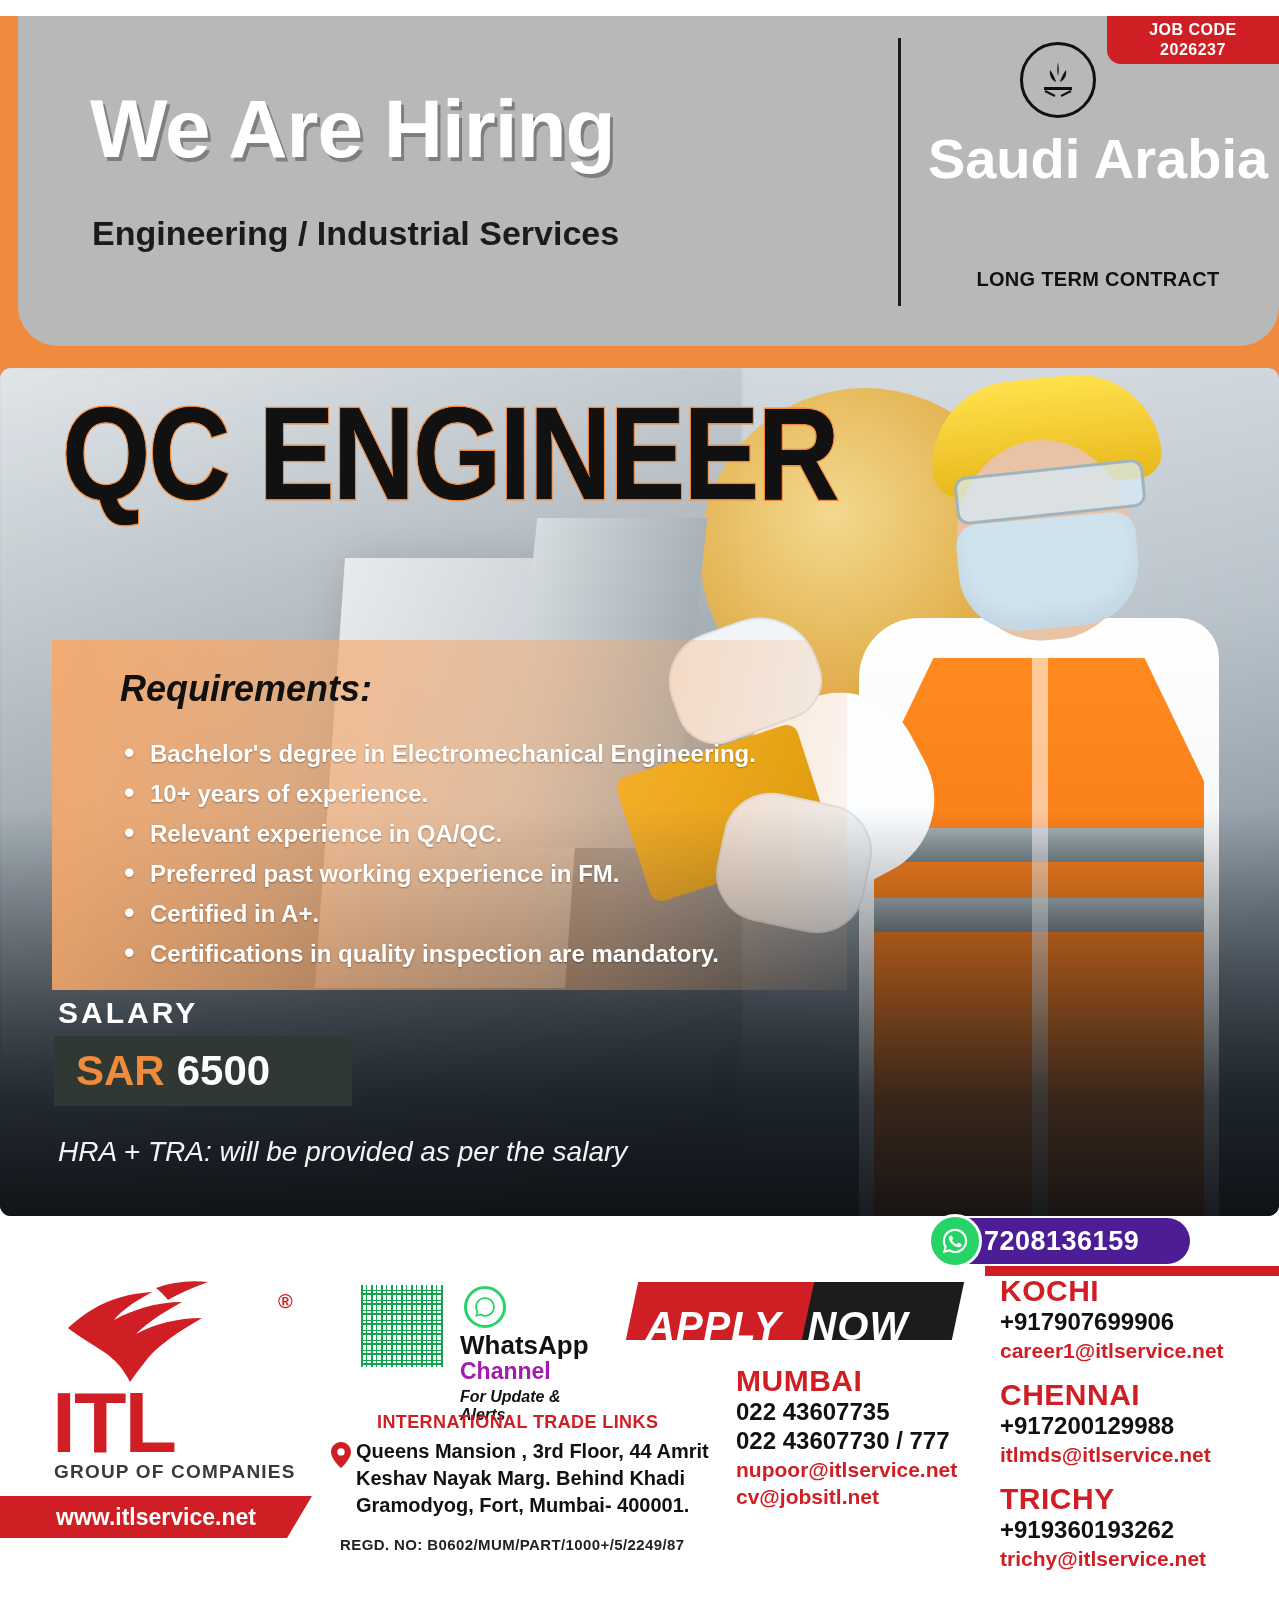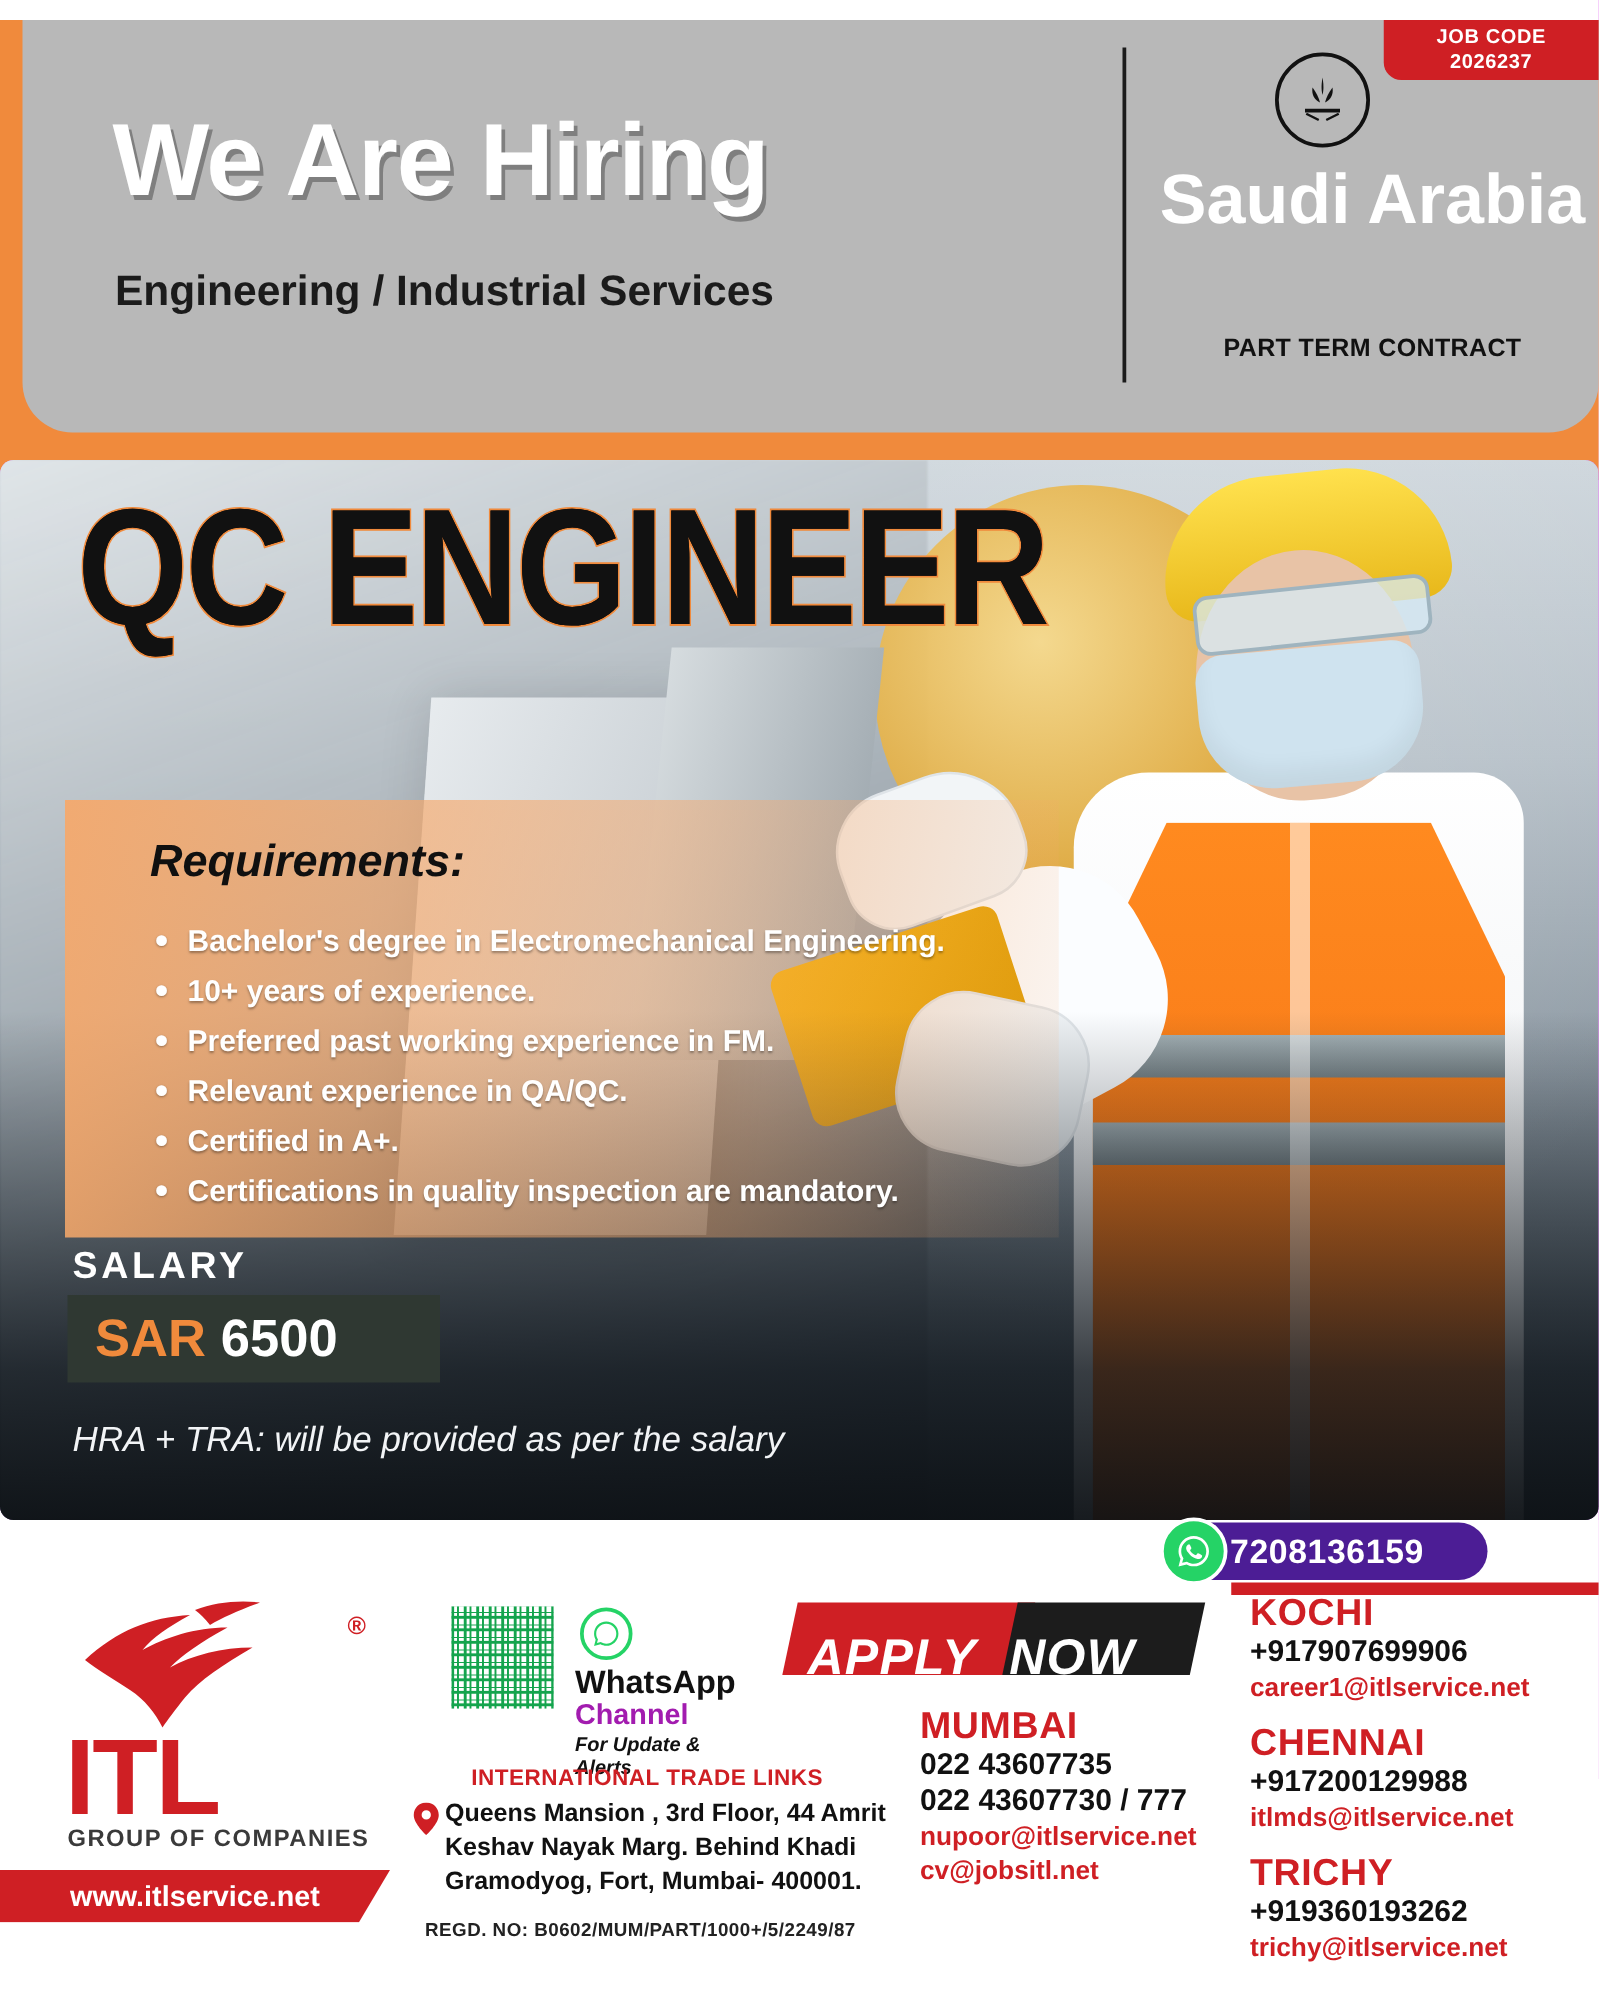--- a/index.html
+++ b/index.html
@@ -339,21 +339,21 @@
       <svg width="44" height="44" viewBox="0 0 44 44" aria-hidden="true">
         <path d="M22 4 c1 6 1 10 0 14 c-1 -4 -1 -8 0 -14z" fill="#111"></path>
         <path d="M14 12 c3 4 5 8 6 12 c-4 -2 -7 -6 -6 -12z" fill="#111"></path>
         <path d="M30 12 c1 6 -2 10 -6 12 c1 -4 3 -8 6 -12z" fill="#111"></path>
         <rect x="8" y="29" width="28" height="3" fill="#111"></rect>
         <path d="M9 33 l10 5 M35 33 l-10 5" stroke="#111" stroke-width="2" fill="none"></path>
       </svg>
     </div>
 
     <div class="country">Saudi Arabia</div>
-    <div class="contract">PART TERM CONTRACT</div>
+    <div class="contract">LONG TERM CONTRACT</div>
   </div>
 </div>
 
 <div class="main">
   <div class="photo">
     <div class="blur-left"></div>
     <div class="yellow-drum"></div>
     <div class="panel-machine"></div>
     <div class="panel-machine2"></div>
     <div class="worker">
@@ -375,22 +375,22 @@
     <div class="photo-shade"></div>
   </div>
 
   <div class="job-title">QC ENGINEER</div>
 
   <div class="req-box">
     <div class="req-title">Requirements:</div>
     <ul class="req-list">
       <li>Bachelor's degree in Electromechanical Engineering.</li>
       <li>10+ years of experience.</li>
+      <li>Relevant experience in QA/QC.</li>
       <li>Preferred past working experience in FM.</li>
-      <li>Relevant experience in QA/QC.</li>
       <li>Certified in A+.</li>
       <li>Certifications in quality inspection are mandatory.</li>
     </ul>
   </div>
 
   <div class="salary-label">SALARY</div>
   <div class="salary-box">
     <span class="salary-cur">SAR</span>
     <span class="salary-val">6500</span>
   </div>

